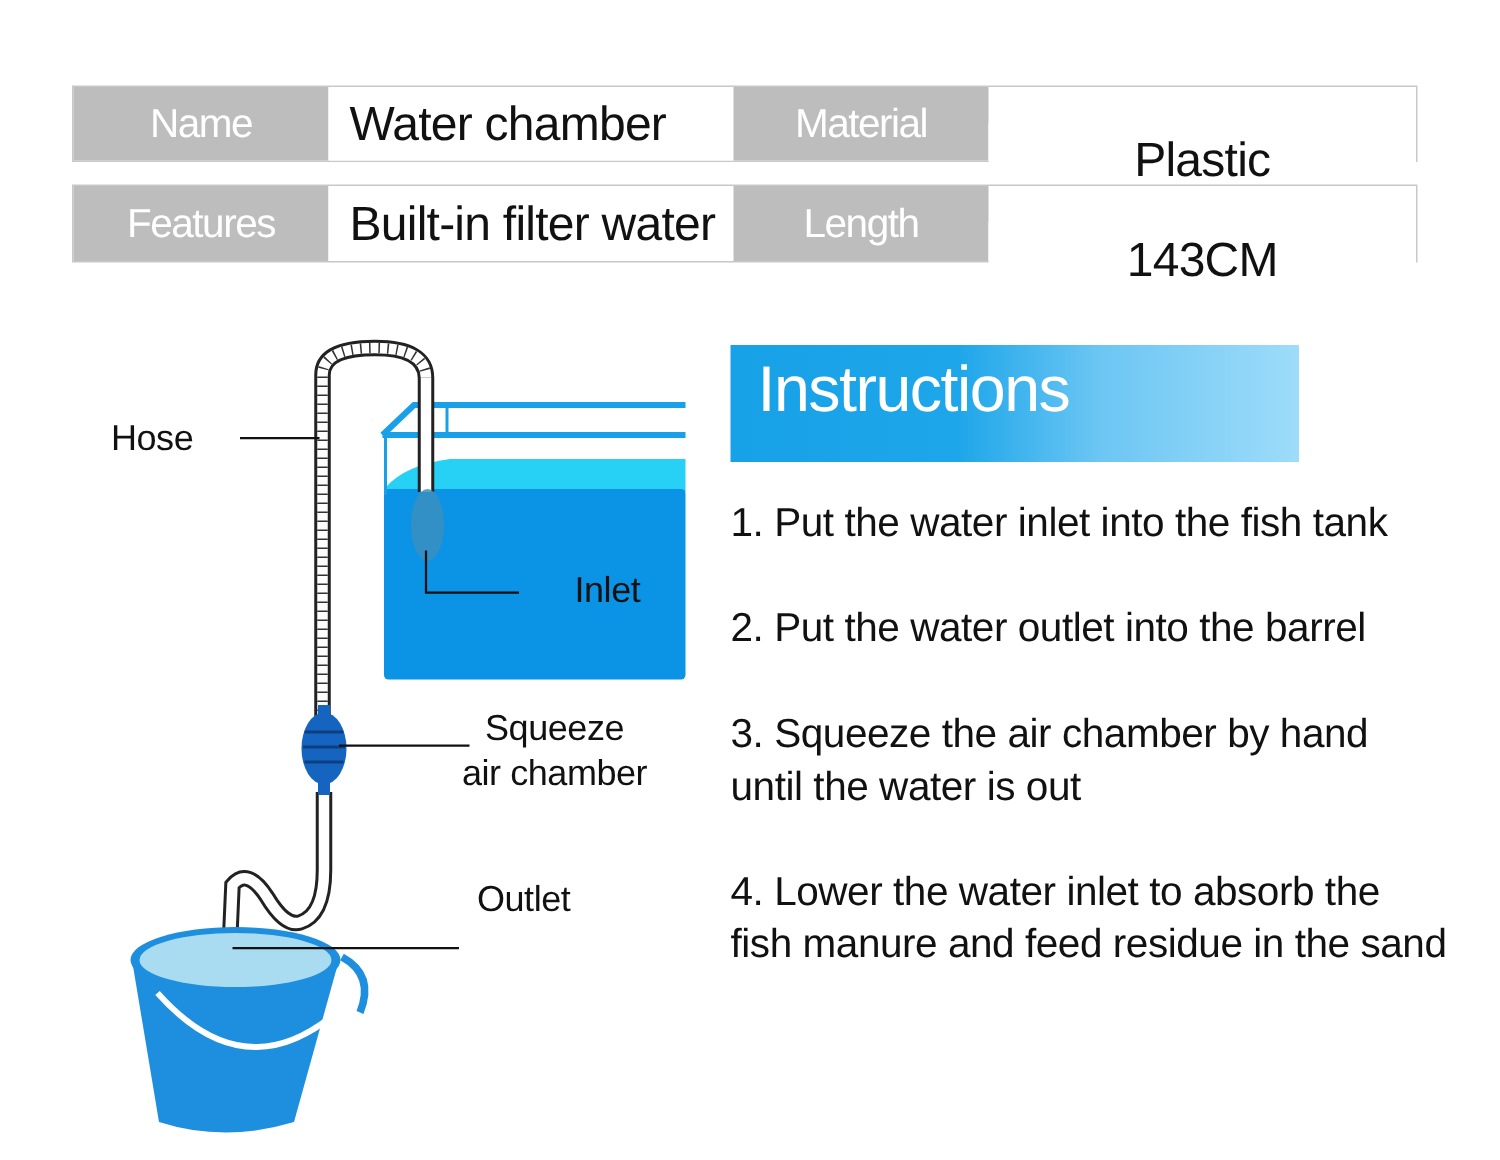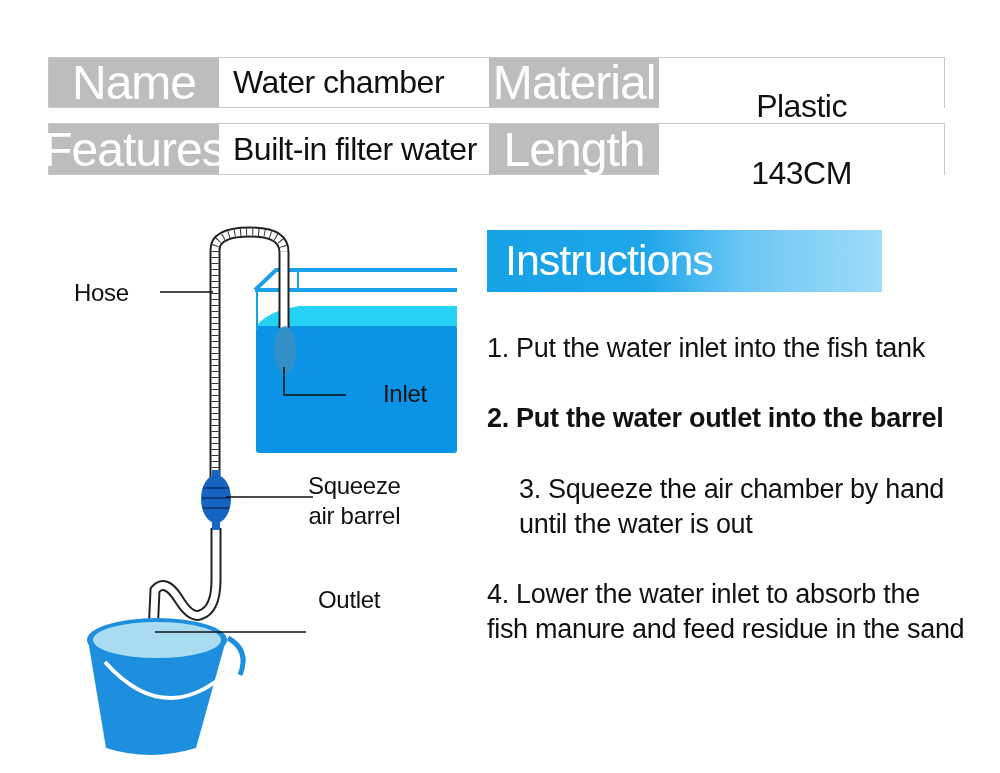--- a/index.html
+++ b/index.html
@@ -1,35 +1,35 @@
 <!DOCTYPE html>
 <html><head>
   <meta charset="utf-8">
   <style>
     html, body { margin: 0; padding: 0; background: #ffffff; }
     body { width: 1000px; height: 773px; position: relative; overflow: hidden; font-family: "Liberation Sans", sans-serif; color: #111; }
     .spec-row { position: absolute; left: 48px; width: 897px; height: 51px; border: 1px solid #c8c8c8; box-sizing: border-box; display: flex; background: #fff; }
     .spec-row.r1 { top: 57px; }
     .spec-row.r2 { top: 123px; height: 52px; }
     .cell { height: 100%; display: flex; align-items: center; box-sizing: border-box; white-space: nowrap; }
-    .cell.key { background: #bdbdbd; color: #ffffff; font-size: 48px; justify-content: center; letter-spacing: -1px; }
+    .cell.key { background: #bdbdbd; color: #ffffff; font-size: 27px; justify-content: center; letter-spacing: -1px; }
     .cell.val { background: #ffffff; color: #111; font-size: 32px; letter-spacing: -0.5px; }
     .c1 { width: 170px; }
     .c2 { width: 270px; padding-left: 14px; }
     .c3 { width: 170px; }
     .c4 { flex: 1; justify-content: center; margin-top: 24px; }
 
-    .banner { position: absolute; left: 487px; top: 230px; width: 379px; height: 62px;
-      background: linear-gradient(90deg, #17a1e6 0%, #1ea6ea 40%, #6cc6f3 65%, #9edcfa 100%); padding-left: 16px; }
+    .banner { position: absolute; left: 487px; top: 230px; width: 379px; height: 78px;
+      background: linear-gradient(90deg, #17a1e6 0%, #1ea6ea 40%, #6cc6f3 65%, #9edcfa 100%); }
     .banner-text { position: absolute; left: 18px; top: 6px; color: #fff; font-size: 43px; letter-spacing: -1px; }
 
     .step { position: absolute; left: 487px; font-size: 27px; line-height: 35px; color: #111; letter-spacing: -0.3px; }
     .s1 { top: 331px; }
-    .s2 { top: 401px; font-weight: bold; }
-    .s3 { top: 472px; width: 480px; margin-left: 32px; }
+    .s2 { top: 401px; }
+    .s3 { top: 472px; width: 480px; }
     .s4 { top: 577px; width: 480px; }
 
     .label { position: absolute; font-size: 24px; color: #111; letter-spacing: -0.3px; }
     .lbl-hose { left: 74px; top: 279px; }
     .lbl-inlet { left: 351px; top: 380px; margin-left: 32px; }
     .lbl-squeeze { left: 308px; top: 471px; text-align: center; line-height: 30px; }
     .lbl-outlet { left: 318px; top: 586px; }
     .diagram { position: absolute; left: 0; top: 0; }
   </style>
 </head>
@@ -92,21 +92,21 @@
     <polyline points="284,367 284,395 346,395"></polyline>
     <line x1="226" y1="497" x2="313" y2="497"></line>
     <line x1="155" y1="632" x2="306" y2="632"></line>
   </g>
 </svg>
 
 <div class="label lbl-hose">Hose</div>
 <div class="label lbl-inlet">Inlet</div>
 <div class="label lbl-squeeze">
   <div>Squeeze</div>
-  <div>air barrel</div>
+  <div>air chamber</div>
 </div>
 <div class="label lbl-outlet">Outlet</div>
 
 <div class="banner">
   <div class="banner-text">Instructions</div>
 </div>
 <div class="step s1">1. Put the water inlet into the fish tank</div>
 <div class="step s2">2. Put the water outlet into the barrel</div>
 <div class="step s3">3. Squeeze the air chamber by hand until the water is out</div>
 <div class="step s4">4. Lower the water inlet to absorb the fish manure and feed residue in the sand</div>

